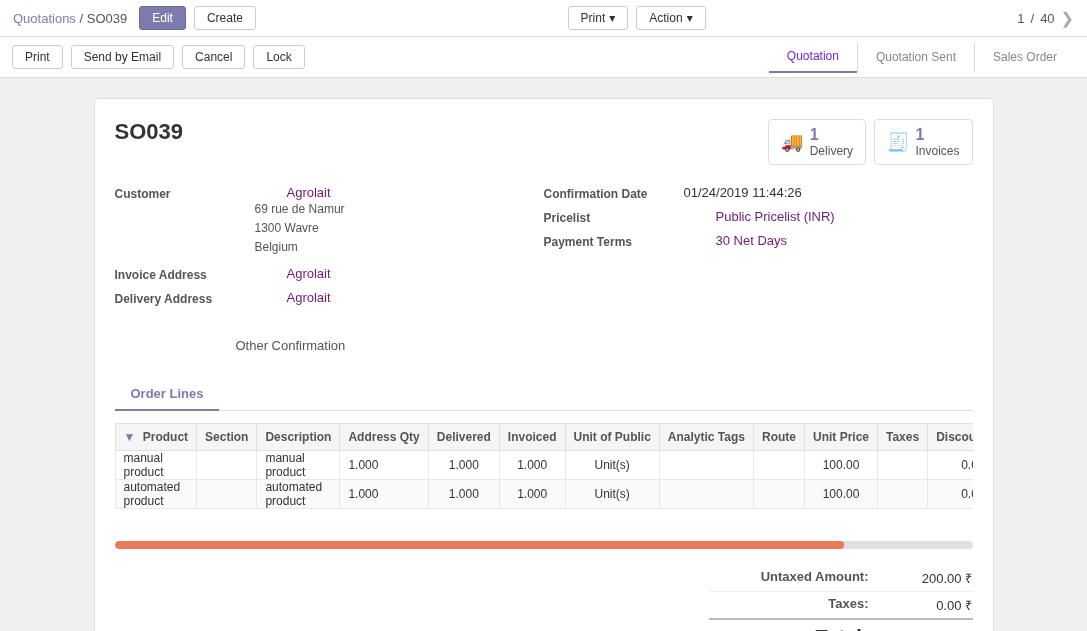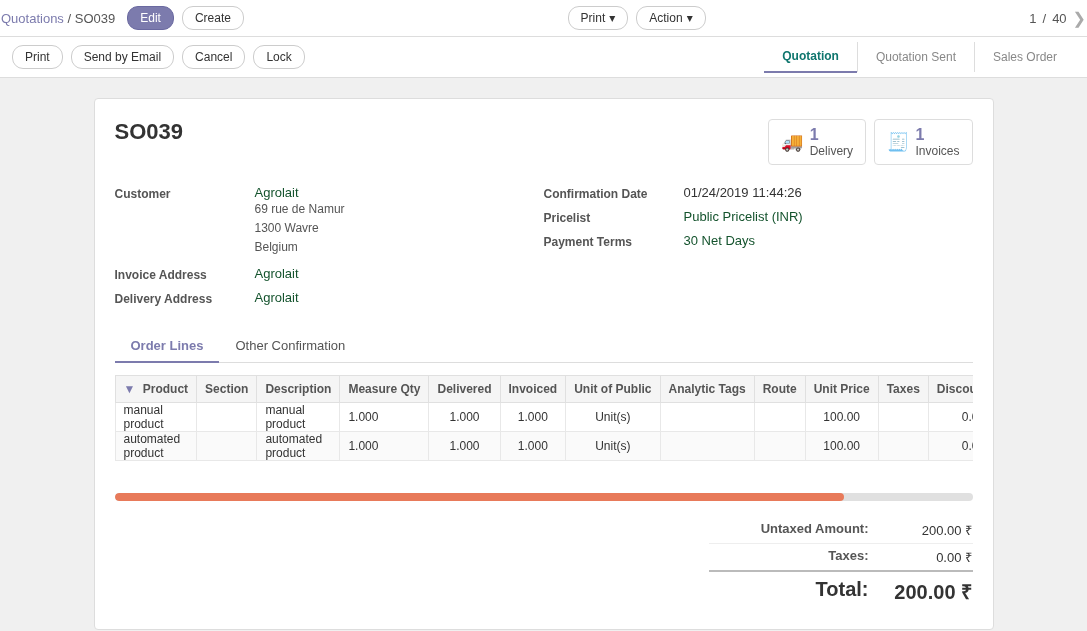--- a/index.html
+++ b/index.html
@@ -4,29 +4,29 @@
   <style>
     * { box-sizing: border-box; margin: 0; padding: 0; }
     body { font-family: Arial, sans-serif; font-size: 13px; background: #f0f0f0; color: #333; }
 
     
     .top-bar {
       display: flex;
       align-items: center;
       background: #fff;
       border-bottom: 1px solid #ddd;
-      padding: 6px 1px;
+      padding: 6px 13px;
       gap: 8px;
     }
     .breadcrumb { font-size: 13px; color: #888; margin-right: 4px; }
     .breadcrumb span { color: #555; }
     .btn {
       padding: 4px 12px;
       border: 1px solid #ccc;
-      border-radius: 11px;
+      border-radius: 3px;
       cursor: pointer;
       font-size: 12px;
       background: #fff;
       color: #333;
     }
     .btn-primary { background: #7c7bad; color: #fff; border-color: #6a69a0; }
     .btn-dropdown { display: flex; align-items: center; gap: 4px; }
     .spacer { flex: 1; }
     .pagination { font-size: 13px; color: #555; display: flex; align-items: center; gap: 6px; }
     .pagination-arrow { font-size: 16px; color: #aaa; cursor: pointer; }
@@ -52,21 +52,21 @@
       justify-content: flex-end;
     }
     .status-item {
       padding: 8px 18px;
       font-size: 12px;
       color: #888;
       border-left: 1px solid #ddd;
       cursor: pointer;
     }
     .status-item:first-child { border-left: none; }
-    .status-item.active { color: #0f766e; border-bottom: 2px solid #7c7bad; font-weight: bold; }
+    .status-item.active { color: #6d28d9; border-bottom: 2px solid #7c7bad; font-weight: normal; }
 
     
     .main-content {
       padding: 20px;
       max-width: 1087px;
     }
     .card {
       background: #fff;
       border: 1px solid #ddd;
       border-radius: 4px;
@@ -115,35 +115,35 @@
       align-items: flex-start;
     }
     .field-label {
       font-weight: bold;
       color: #555;
       width: 140px;
       min-width: 140px;
       font-size: 12px;
       padding-top: 2px;
     }
-    .field-value { color: #14532d; font-size: 13px; cursor: pointer; }
+    .field-value { color: #701a75; font-size: 13px; cursor: pointer; margin-left: 32px; }
     .field-value-multi { font-size: 12px; color: #555; line-height: 1.6; }
     .field-value-plain { font-size: 13px; color: #333; }
 
     
     .tabs { border-bottom: 1px solid #ddd; margin-bottom: 12px; display: flex; }
     .tab {
       padding: 8px 16px;
       cursor: pointer;
       font-size: 13px;
       color: #555;
       border-bottom: 2px solid transparent;
       margin-bottom: -1px;
     }
-    .tab.active { color: #7c7bad; border-bottom: 2px solid #7c7bad; font-weight: bold; }
+    .tab.active { color: #7c7bad; border-bottom: 2px solid #7c7bad; font-weight: bold; margin-top: 48px; }
 
     
     .order-table { width: 100%; border-collapse: collapse; font-size: 12px; }
     .order-table th {
       background: #f5f5f5;
       border: 1px solid #e0e0e0;
       padding: 6px 8px;
       text-align: right;
       font-weight: bold;
       color: #555;
@@ -303,21 +303,21 @@
     <div style="overflow-x:auto;">
       <table class="order-table">
         <thead>
           <tr>
             <th>
               <span class="col-sort">▼</span>
               <span>Product</span>
             </th>
             <th>Section</th>
             <th>Description</th>
-            <th>Measure Qty</th>
+            <th>Address Qty</th>
             <th>Delivered</th>
             <th>Invoiced</th>
             <th>Unit of Public</th>
             <th>Analytic Tags</th>
             <th>Route</th>
             <th>Unit Price</th>
             <th>Taxes</th>
             <th>Discount (%)</th>
 
           </tr>

